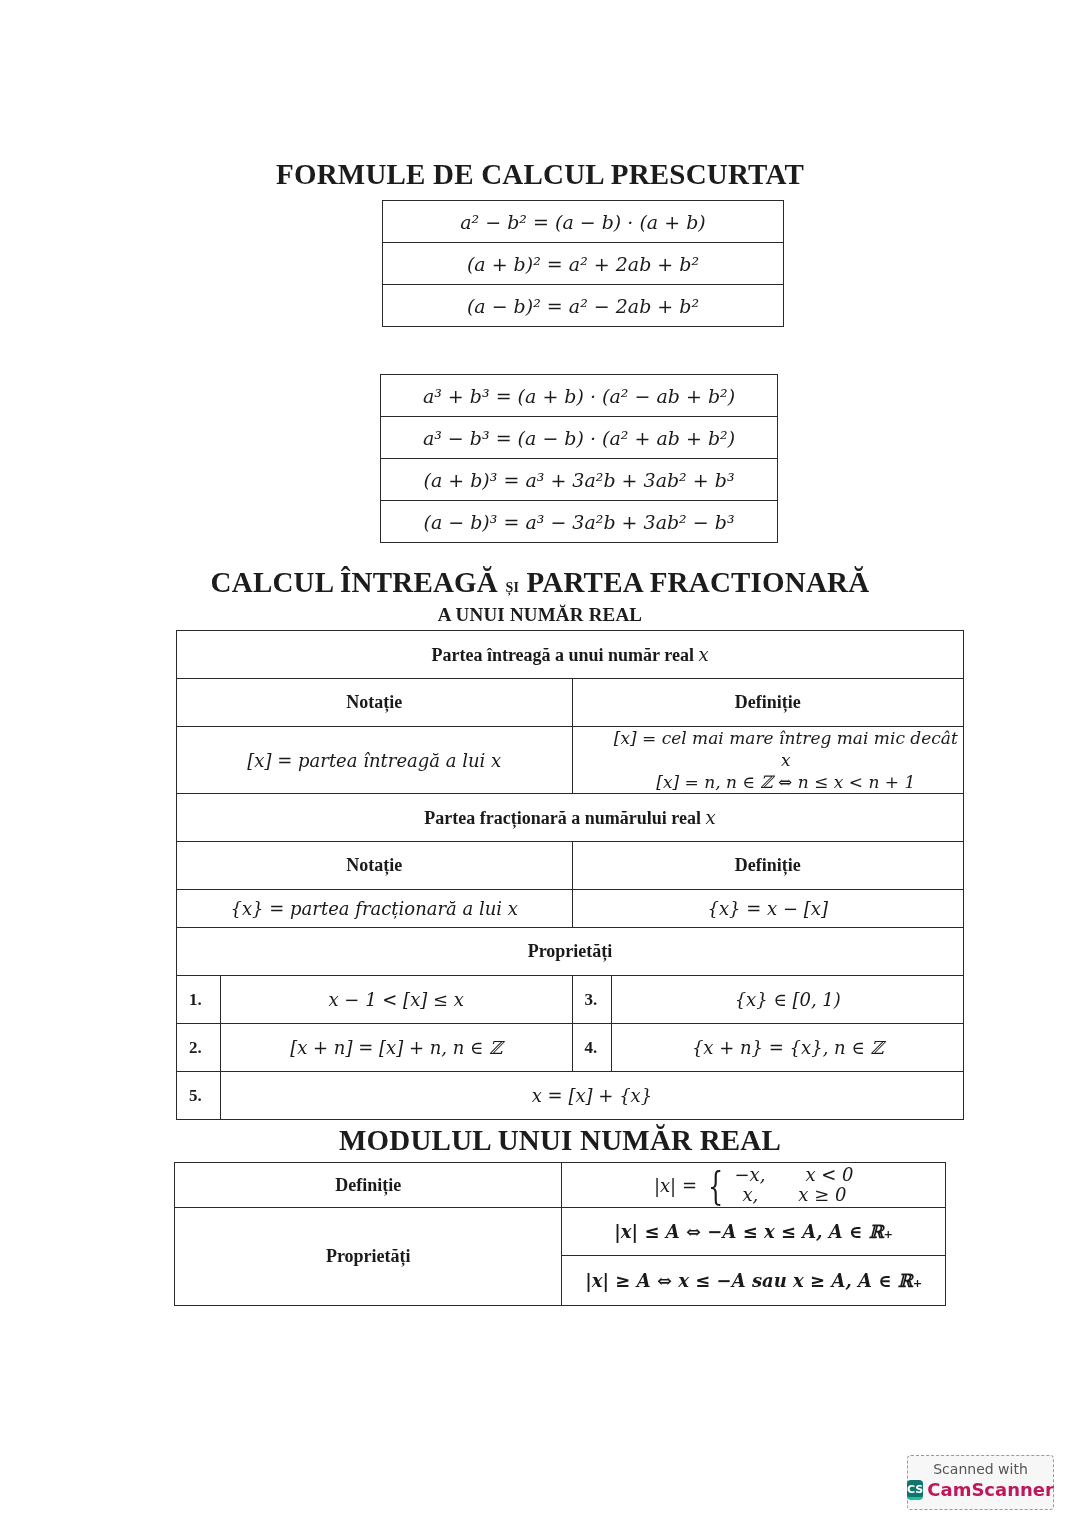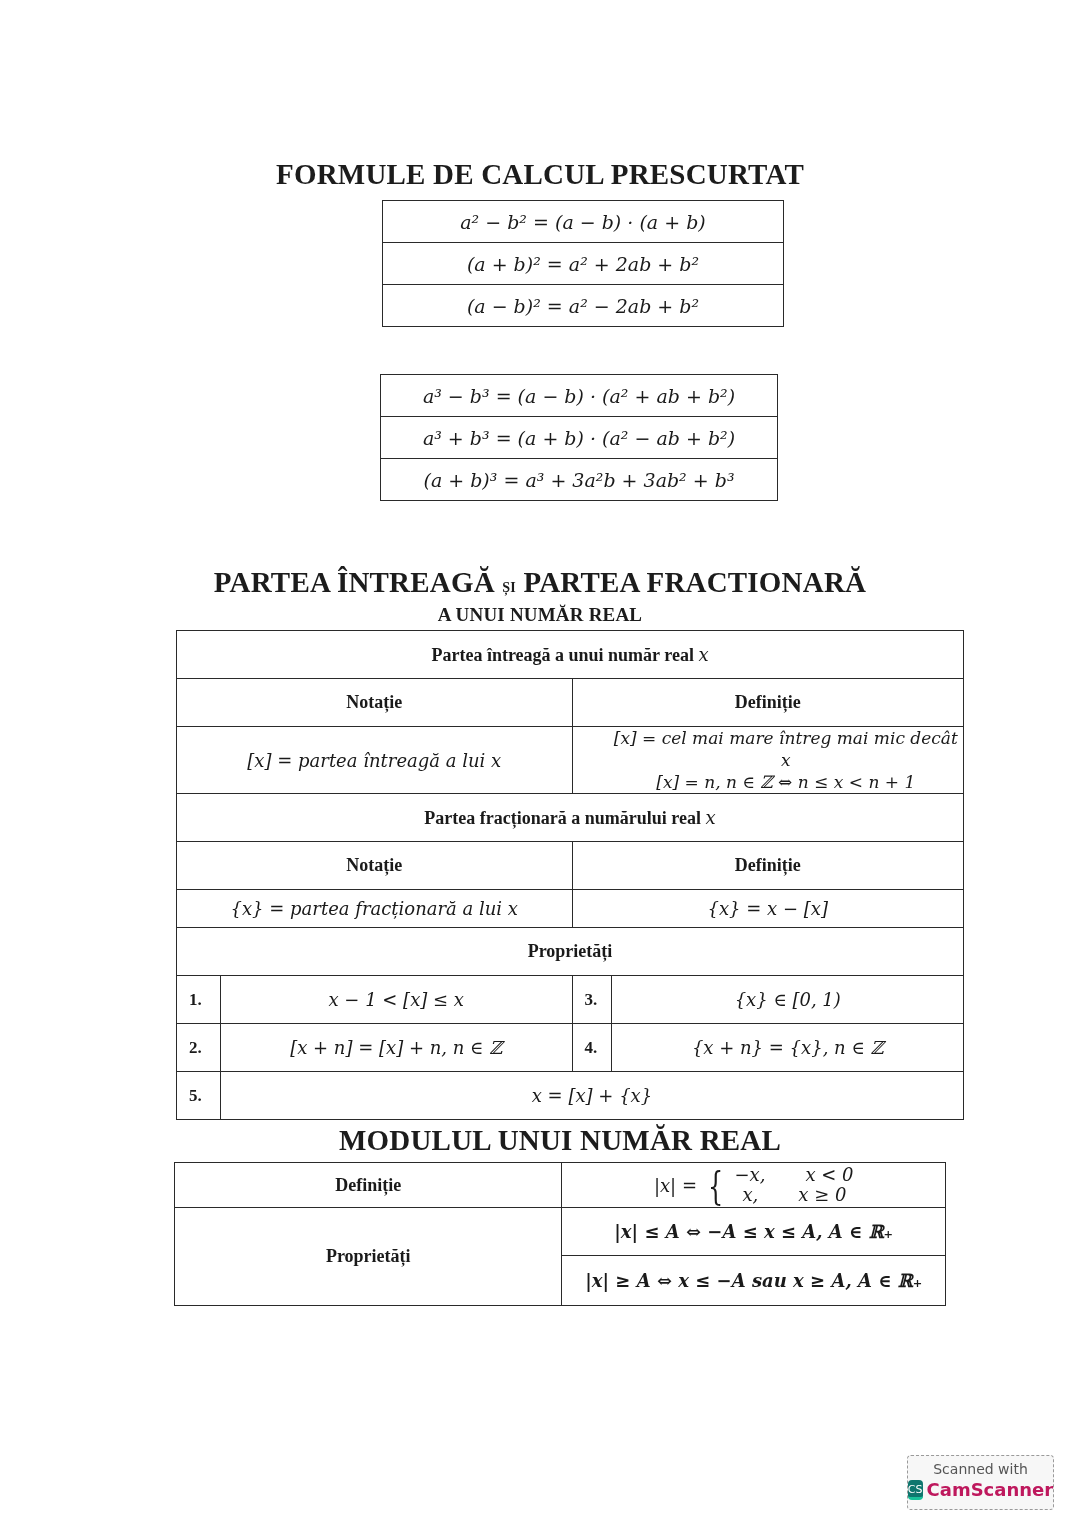--- a/index.html
+++ b/index.html
@@ -25,21 +25,21 @@
   .case-row { display: flex; gap: 40px; }
   .stamp {
     position: absolute; left: 907px; top: 1455px; width: 145px; height: 53px;
     border: 1.5px dashed #9a9a9a; border-radius: 4px; background: #f7f7f7;
     font-family: "DejaVu Sans", "Liberation Sans", sans-serif; text-align: center;
   }
   .stamp .l1 { font-size: 14px; color: #555; margin-top: 5px; }
   .stamp .l2 { display: flex; align-items: center; justify-content: center; gap: 4px; margin-top: 2px; }
   .cs-logo {
     width: 20px; height: 20px; background: #0f766e; color: #fff; border-radius: 4px;
-    font-size: 11px; font-weight: normal; line-height: 20px; border-bottom: 3px solid #19c29a; box-sizing: border-box;
+    font-size: 11px; font-weight: bold; line-height: 20px; border-bottom: 3px solid #19c29a; box-sizing: border-box;
   }
   .stamp .brand { font-size: 18px; font-weight: bold; color: #be185d; }
 </style>
 </head>
 <body>
 
 <div class="title" style="top:158px; font-size:29px;">FORMULE DE CALCUL PRESCURTAT</div>
 
 <table class="formula" style="left:382px; top:200px; width:402px;">
   <tbody>
@@ -51,33 +51,36 @@
       </tr>
   <tr>
         <td class="math">(a − b)² = a² − 2ab + b²</td>
       </tr>
 </tbody>
   </table>
 
 <table class="formula" style="left:380px; top:374px; width:398px;">
   <tbody>
       <tr>
+        <td class="math">a³ + b³ = (a + b) · (a² − ab + b²)</td>
+      </tr>
+  <tr>
         <td class="math">a³ − b³ = (a − b) · (a² + ab + b²)</td>
       </tr>
   <tr>
-        <td class="math">a³ + b³ = (a + b) · (a² − ab + b²)</td>
+        <td class="math">(a + b)³ = a³ + 3a²b + 3ab² + b³</td>
       </tr>
   <tr>
-        <td class="math">(a + b)³ = a³ + 3a²b + 3ab² + b³</td>
+        <td class="math">(a − b)³ = a³ − 3a²b + 3ab² − b³</td>
       </tr>
 </tbody>
   </table>
 
 <div class="title" style="top:566px; font-size:29px;">
-  <span>PARTEA ÎNTREAGĂ</span>
+  <span>CALCUL ÎNTREAGĂ</span>
   <span style="font-size:14px;">ȘI</span>
   <span>PARTEA FRACTIONARĂ</span>
 </div>
 <div class="title" style="top:604px; font-size:19px;">A UNUI NUMĂR REAL</div>
 
 <table style="left:176px; top:630px; width:788px;">
   <colgroup>
       <col style="width:44px">
       <col style="width:352px">
       <col style="width:40px">

